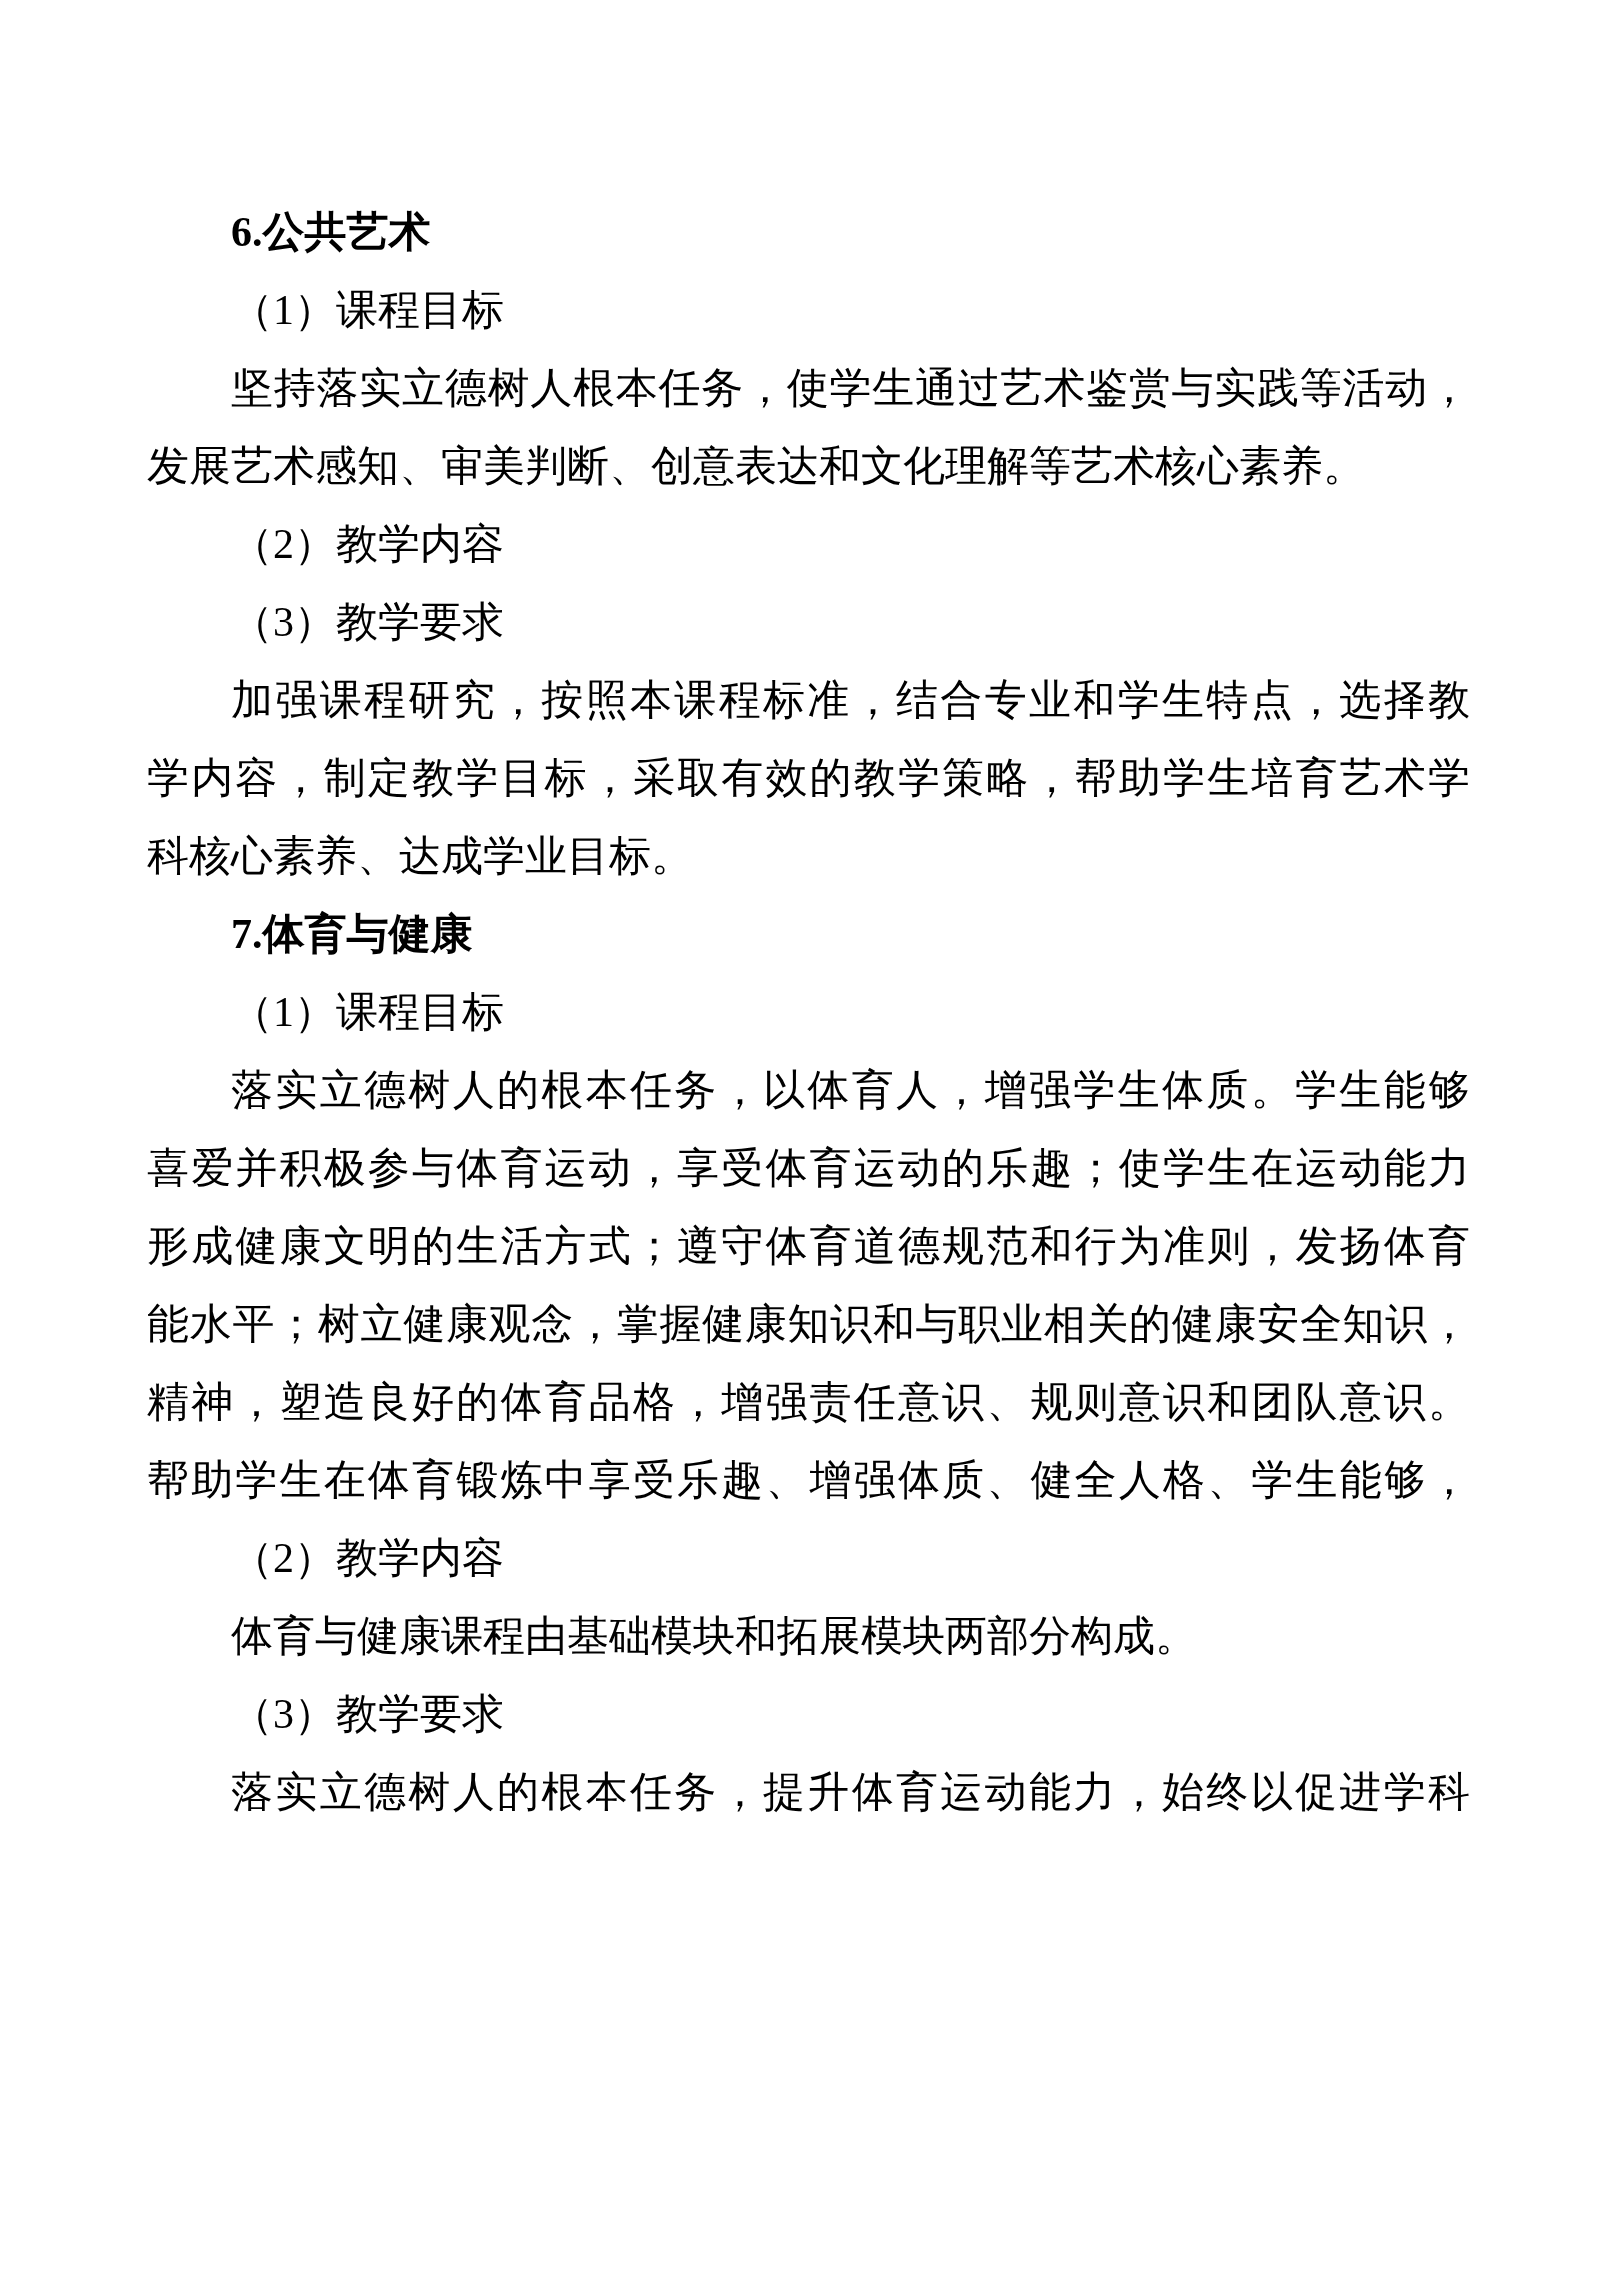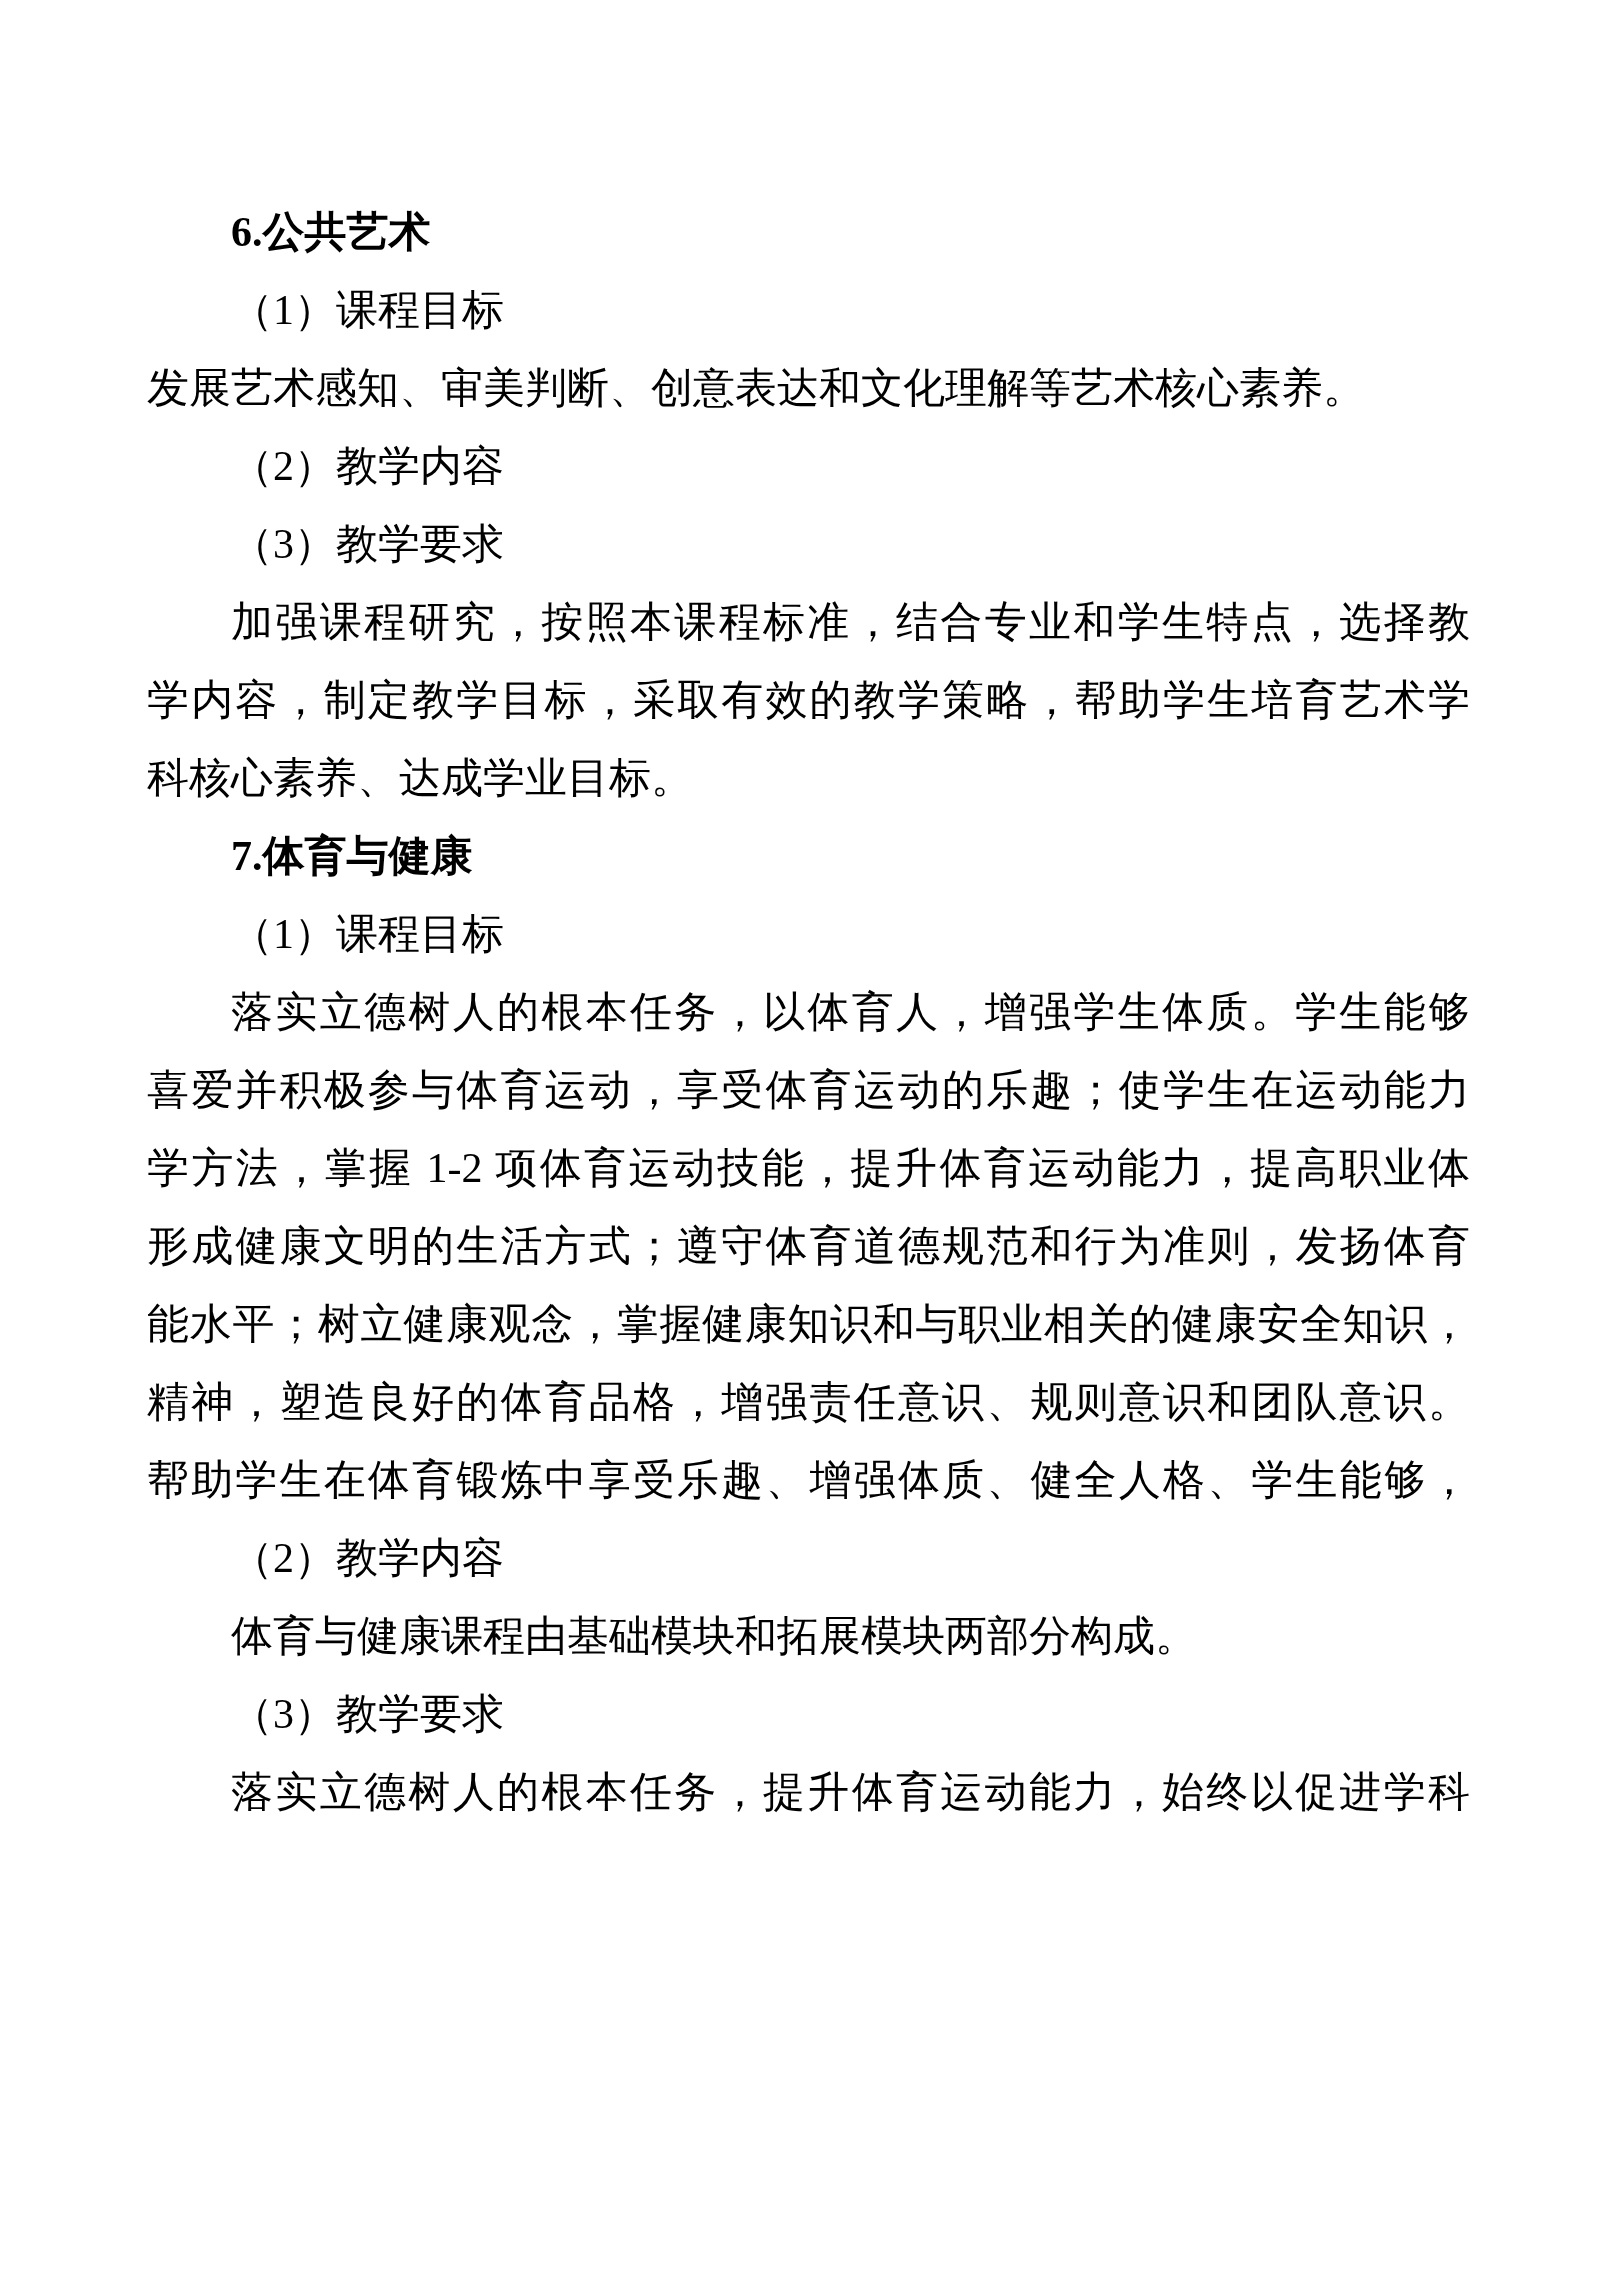--- a/index.html
+++ b/index.html
@@ -45,31 +45,31 @@
     font-weight: bold;
   }
 </style>
 </head>
 <body>
 
 <main class="page">
   <section class="text-block">
       <div class="ln indent heading">6.公共艺术</div>
       <div class="ln indent">（1）课程目标</div>
+      <div class="ln indent justify">坚持落实立德树人根本任务，使学生通过艺术鉴赏与实践等活动，</div>
       <div class="ln">发展艺术感知、审美判断、创意表达和文化理解等艺术核心素养。</div>
       <div class="ln indent">（2）教学内容</div>
       <div class="ln indent">（3）教学要求</div>
       <div class="ln indent justify">加强课程研究，按照本课程标准，结合专业和学生特点，选择教</div>
       <div class="ln justify">学内容，制定教学目标，采取有效的教学策略，帮助学生培育艺术学</div>
       <div class="ln">科核心素养、达成学业目标。</div>
       <div class="ln indent heading">7.体育与健康</div>
       <div class="ln indent">（1）课程目标</div>
       <div class="ln indent justify">落实立德树人的根本任务，以体育人，增强学生体质。学生能够</div>
       <div class="ln justify">喜爱并积极参与体育运动，享受体育运动的乐趣；使学生在运动能力</div>
-      <div class="ln justify">学方法，掌握 1-2 项体育运动技能，提升体育运动能力，提高职业体</div>
       <div class="ln justify">形成健康文明的生活方式；遵守体育道德规范和行为准则，发扬体育</div>
       <div class="ln justify">能水平；树立健康观念，掌握健康知识和与职业相关的健康安全知识，</div>
       <div class="ln justify">精神，塑造良好的体育品格，增强责任意识、规则意识和团队意识。</div>
       <div class="ln justify">帮助学生在体育锻炼中享受乐趣、增强体质、健全人格、学生能够，</div>
       <div class="ln indent">（2）教学内容</div>
       <div class="ln indent">体育与健康课程由基础模块和拓展模块两部分构成。</div>
       <div class="ln indent">（3）教学要求</div>
       <div class="ln indent justify">落实立德树人的根本任务，提升体育运动能力，始终以促进学科</div>
     </section>
 </main>

